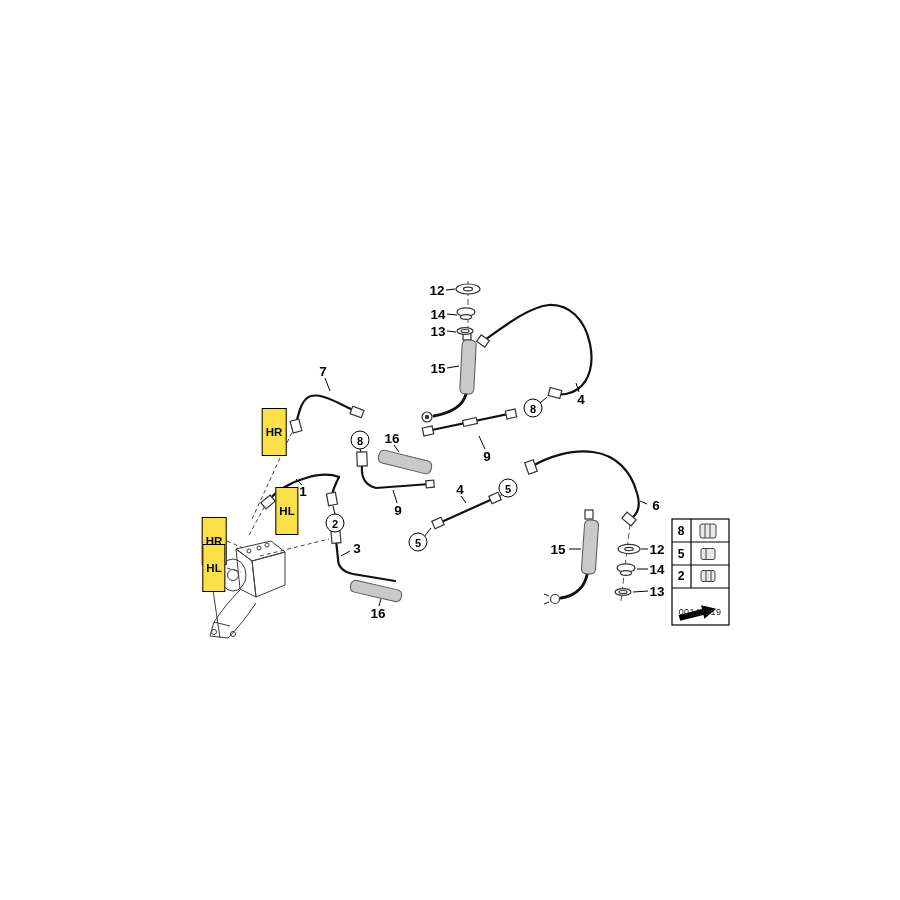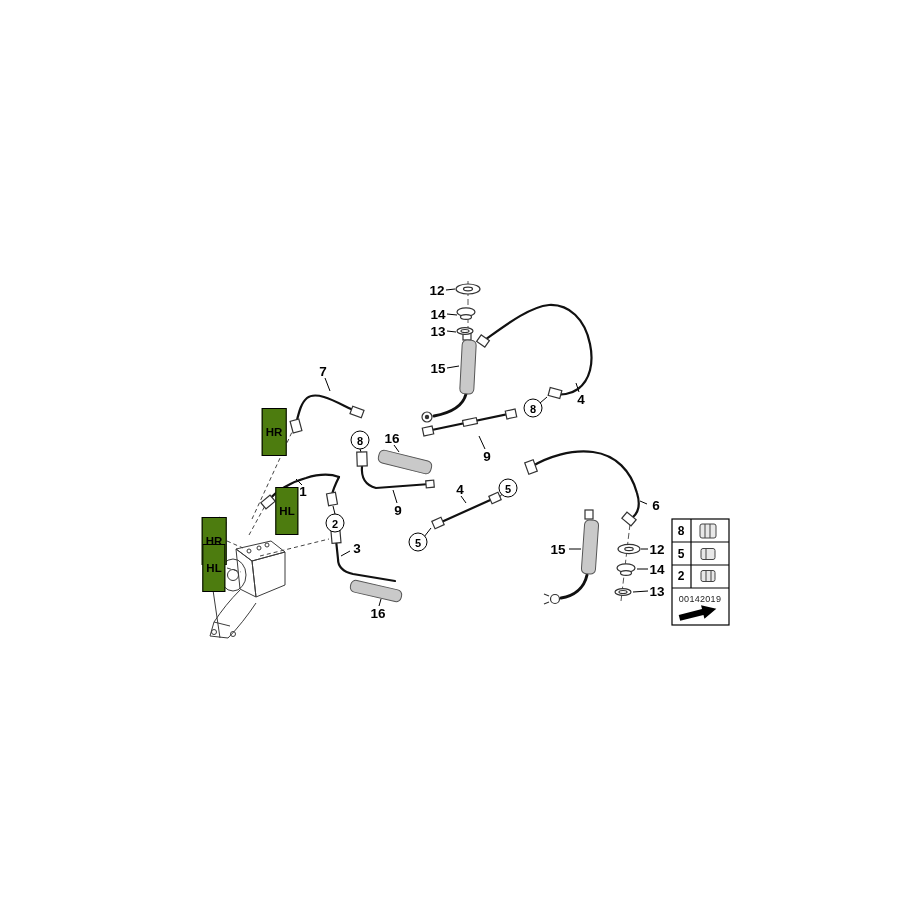--- a/index.html
+++ b/index.html
@@ -5,21 +5,21 @@
   html,body{margin:0;padding:0;background:#fff;}
   .stage{position:relative;width:900px;height:900px;background:#fff;
          font-family:"Liberation Sans",sans-serif;overflow:hidden;}
   .stage > svg{position:absolute;left:0;top:0;}
   .lbl{position:absolute;transform:translate(-50%,-50%);font-weight:700;
        font-size:13.5px;color:#000;white-space:nowrap;text-align:center;}
   .clbl{position:absolute;transform:translate(-50%,-50%);width:17px;height:17px;
         border:1.3px solid #000;border-radius:50%;background:#fff;font-weight:700;
         font-size:11px;display:flex;align-items:center;justify-content:center;}
   .blbl{position:absolute;transform:translate(-50%,-50%);border:1.6px solid #000;
-        background:#4d7c0f;font-weight:700;font-size:11.5px;padding:16px 3px;line-height:14px;}
+        background:#fde047;font-weight:700;font-size:11.5px;padding:16px 3px;line-height:14px;}
   .lgnum{position:absolute;transform:translate(-50%,-50%);font-weight:700;font-size:12px;}
   .dwg{position:absolute;transform:translate(-50%,-50%);font-size:9px;color:#222;
        letter-spacing:.3px;}
 </style>
 </head>
 <body>
 
 <div class="stage">
 
   <svg width="900" height="900" viewBox="0 0 900 900">
@@ -192,15 +192,15 @@
 
   <span class="blbl" style="left:274px;top:432px">HR</span>
   <span class="blbl" style="left:287px;top:511px">HL</span>
   <span class="blbl" style="left:214px;top:541px">HR</span>
   <span class="blbl" style="left:214px;top:568px">HL</span>
 
   <span class="lgnum" style="left:681px;top:531px">8</span>
   <span class="lgnum" style="left:681px;top:554px">5</span>
   <span class="lgnum" style="left:681px;top:576px">2</span>
 
-  <span class="dwg" style="left:700px;top:599px">00142019</span>
+  <span class="dwg" style="left:700px;top:612px">00142019</span>
 
 </div>
 
 </body></html>

